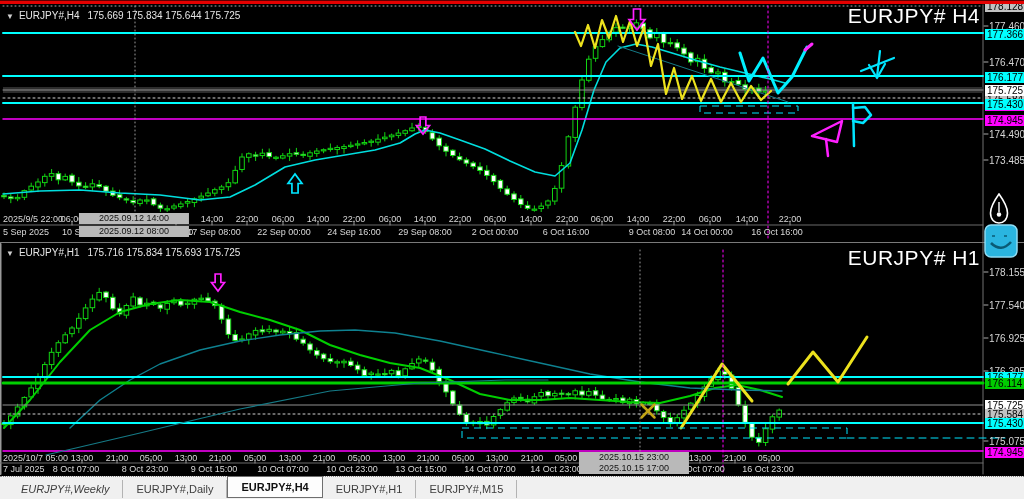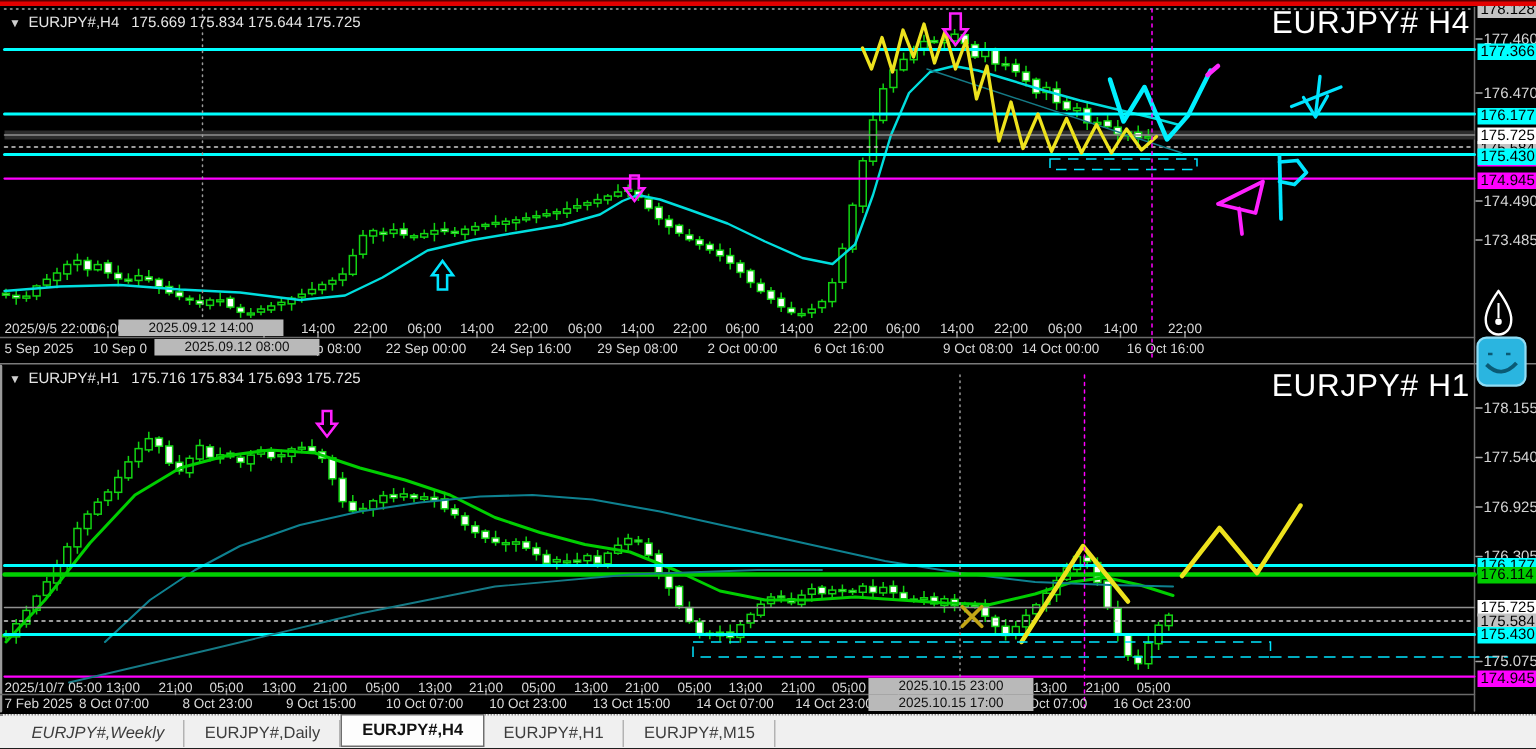--- a/index.html
+++ b/index.html
@@ -645,21 +645,21 @@
       <div class="axlabel" style="left: 182px; top: 227px;">16:00</div>
       <div class="axlabel" style="left: 214px; top: 227px;">17 Sep 08:00</div>
       <div class="axlabel" style="left: 284px; top: 227px;">22 Sep 00:00</div>
       <div class="axlabel" style="left: 354px; top: 227px;">24 Sep 16:00</div>
       <div class="axlabel" style="left: 425px; top: 227px;">29 Sep 08:00</div>
       <div class="axlabel" style="left: 495px; top: 227px;">2 Oct 00:00</div>
       <div class="axlabel" style="left: 566px; top: 227px;">6 Oct 16:00</div>
       <div class="axlabel" style="left: 636px; top: 227px; padding-left: 32px;">9 Oct 08:00</div>
       <div class="axlabel" style="left: 707px; top: 227px;">14 Oct 00:00</div>
       <div class="axlabel" style="left: 777px; top: 227px;">16 Oct 16:00</div>
-      <div class="axbox" style="left: 134px; top: 226px; margin-left: 24px;">2025.09.12 08:00</div>
+      <div class="axbox" style="left: 134px; top: 226px;">2025.09.12 08:00</div>
       <div class="pricetick" style="top: 267px;">178.155</div>
       <div class="pricetick" style="top: 300px;">177.540</div>
       <div class="pricetick" style="top: 333px;">176.925</div>
       <div class="pricetick" style="top: 366px;">176.305</div>
       <div class="pricebox pb-cyan" style="top: 372px;">176.177</div>
       <div class="pricebox pb-green" style="top: 378px;">176.114</div>
       <div class="pricebox pb-white" style="top: 400px;">175.725</div>
       <div class="pricebox pb-gray" style="top: 409px;">175.584</div>
       <div class="pricebox pb-cyan" style="top: 418px;">175.430</div>
       <div class="pricetick" style="top: 436px;">175.075</div>
@@ -679,21 +679,21 @@
       <div class="axlabel" style="left: 463px; top: 453px;">05:00</div>
       <div class="axlabel" style="left: 497px; top: 453px;">13:00</div>
       <div class="axlabel" style="left: 532px; top: 453px;">21:00</div>
       <div class="axlabel" style="left: 566px; top: 453px;">05:00</div>
       <div class="axlabel" style="left: 599px; top: 453px;">13:</div>
       <div class="axlabel" style="left: 669px; top: 453px;">:00</div>
       <div class="axlabel" style="left: 700px; top: 453px;">13:00</div>
       <div class="axlabel" style="left: 735px; top: 453px;">21:00</div>
       <div class="axlabel" style="left: 769px; top: 453px;">05:00</div>
       <div class="axbox" style="left: 634px; top: 452px;">2025.10.15 23:00</div>
-      <div class="axlabel left" style="left: 3px; top: 464px;">7 Feb 2025</div>
+      <div class="axlabel left" style="left: 3px; top: 464px;">7 Jul 2025</div>
       <div class="axlabel" style="left: 76px; top: 464px;">8 Oct 07:00</div>
       <div class="axlabel" style="left: 145px; top: 464px;">8 Oct 23:00</div>
       <div class="axlabel" style="left: 214px; top: 464px;">9 Oct 15:00</div>
       <div class="axlabel" style="left: 283px; top: 464px;">10 Oct 07:00</div>
       <div class="axlabel" style="left: 352px; top: 464px;">10 Oct 23:00</div>
       <div class="axlabel" style="left: 421px; top: 464px;">13 Oct 15:00</div>
       <div class="axlabel" style="left: 490px; top: 464px;">14 Oct 07:00</div>
       <div class="axlabel" style="left: 556px; top: 464px;">14 Oct 23:00</div>
       <div class="axlabel" style="left: 672px; top: 464px;">0</div>
       <div class="axlabel" style="left: 699px; top: 464px;">16 Oct 07:00</div>

